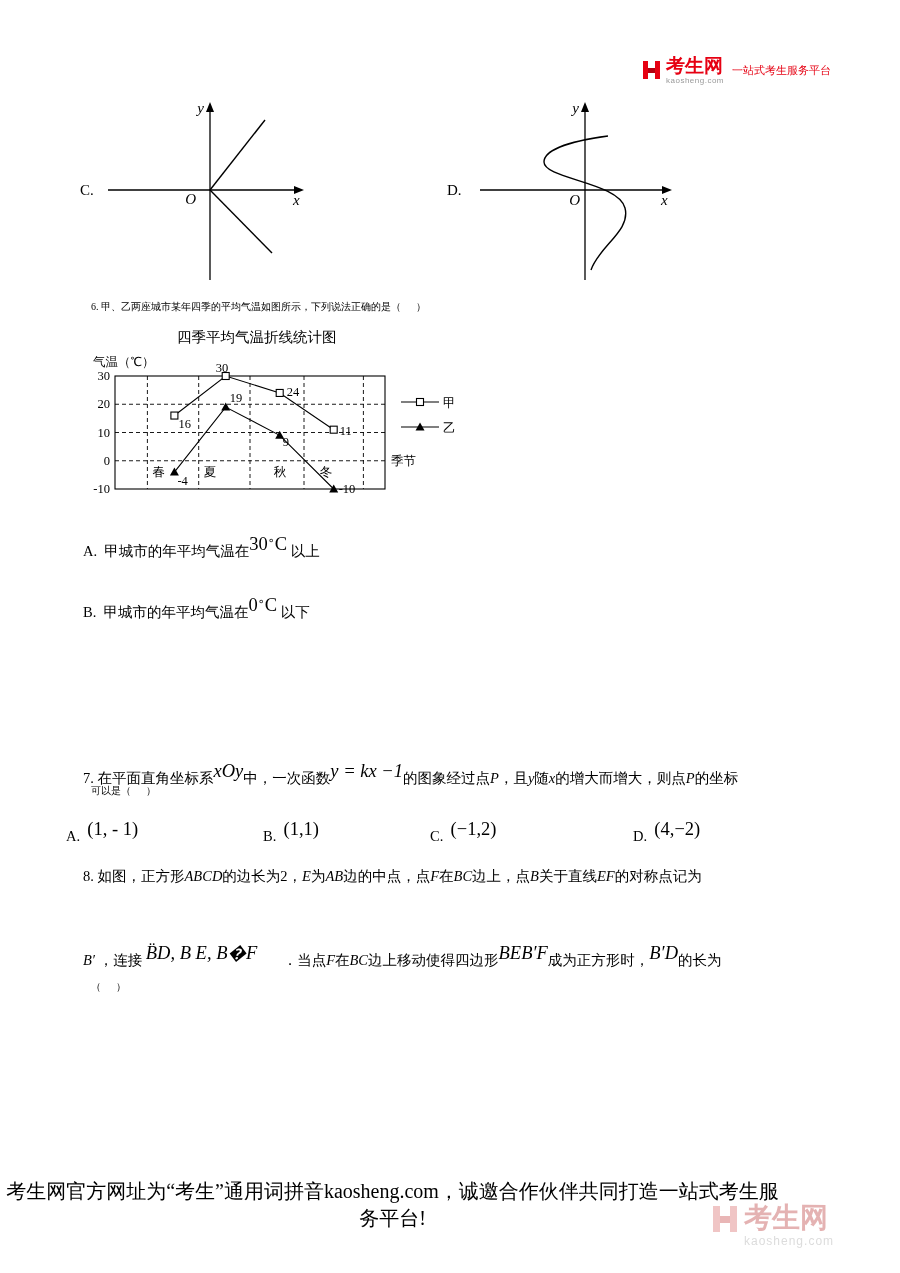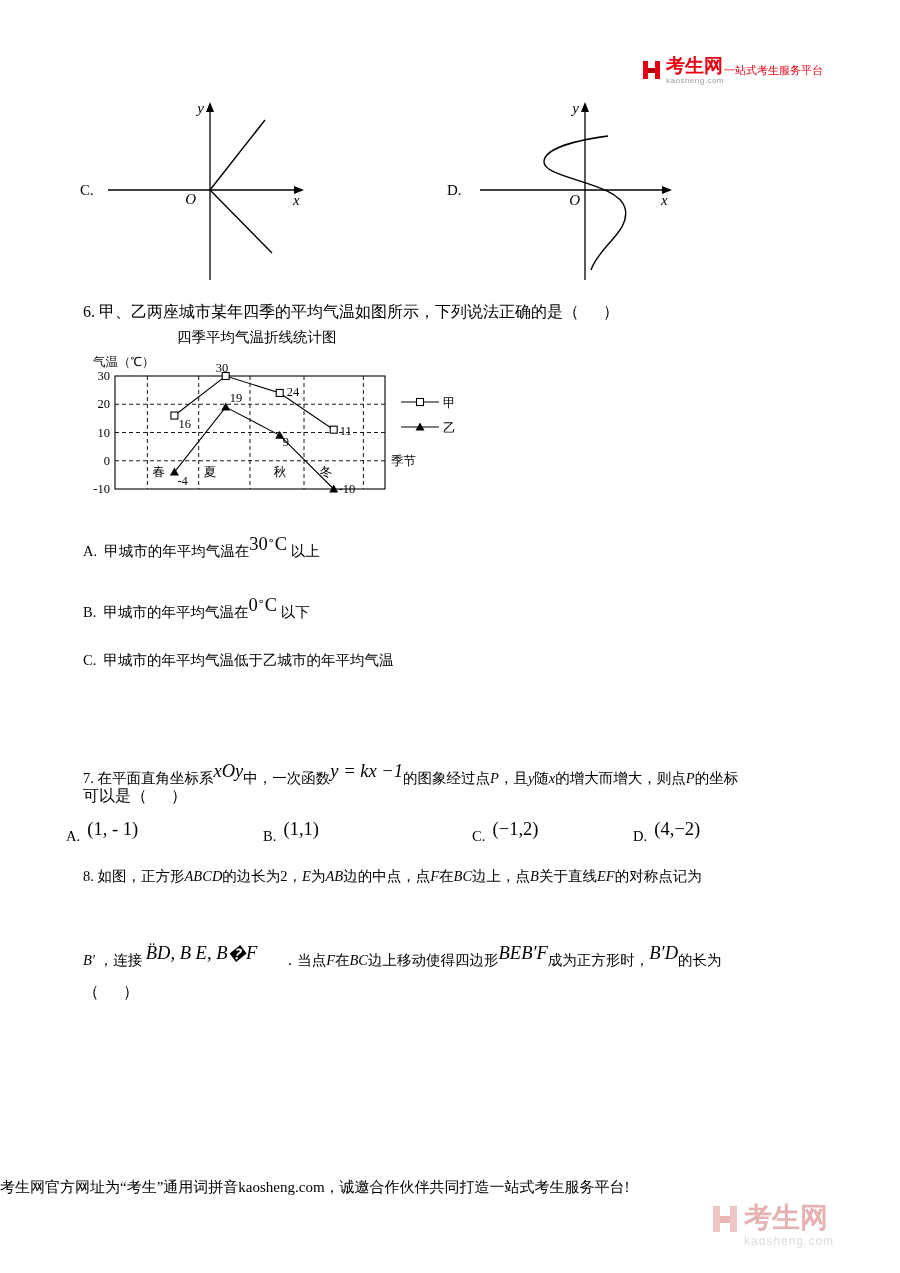--- a/index.html
+++ b/index.html
@@ -1,37 +1,37 @@
 <!DOCTYPE html>
 <html><head>
 <meta charset="utf-8">
 <style>
   * { margin:0; padding:0; box-sizing:border-box; }
   html,body { background:#fff; }
   body { width:900px; height:1273px; position:relative; font-family:"Liberation Serif", serif; color:#000; }
   .page { position:relative; width:900px; height:1273px; background:#fff; overflow:hidden; }
   .abs { position:absolute; }
-  .txt { font-size:16px; line-height:1.45; white-space:pre-wrap; }
+  .txt { font-size:10px; line-height:1.45; white-space:pre-wrap;margin-left:8px; }
   .rich { font-size:14.5px; line-height:1.5; white-space:pre-wrap; }
   .math { font-family:"Liberation Serif", serif; }
   .it { font-style:italic;margin-top:28px; }
   .big { font-size:18.5px; }
   .sup { font-size:11px; vertical-align:super; }
   .up { position:relative; top:-6px; display:inline-block; }
   .opt-label { font-size:15px; font-family:"Liberation Serif", serif; }
 
   
   .header-logo { display:flex; align-items:center; }
   .brand-col { margin-left:4px; }
   .brand { color:#e60012; font-weight:bold; font-size:19px; line-height:1.05; font-family:"Liberation Sans", sans-serif; }
   .brand-domain { color:#9a9a9a; font-size:8px; letter-spacing:.5px; font-family:"Liberation Sans", sans-serif; }
-  .tagline { color:#e60012; font-size:11px; font-family:"Liberation Sans", sans-serif; }
+  .tagline { color:#e60012; font-size:11px; margin-left:8px; font-family:"Liberation Sans", sans-serif; }
 
   
-  .footer { width:785px; font-size:15px; }
+  .footer { width:785px; text-align:center; font-size:20px; }
   .watermark { display:flex; align-items:flex-start; opacity:.85; }
   .wm-col { margin-left:6px; }
   .wm-brand { color:#e0a5a5; font-weight:bold; font-size:28px; line-height:1; font-family:"Liberation Sans", sans-serif; }
   .wm-domain { color:#d6d6d6; font-size:12px; letter-spacing:1px; font-family:"Liberation Sans", sans-serif; margin-top:2px; }
 
   
   svg { overflow:visible; }
   .ax { stroke:#000; stroke-width:1.3; }
   .solid { stroke:#000; stroke-width:1.1; }
   .dash { stroke:#000; stroke-width:0.9; stroke-dasharray:4 3; }
@@ -128,27 +128,26 @@
       <line x1="316" y1="76" x2="354" y2="76" class="solid"></line>
       <rect x="331.5" y="72.5" width="7" height="7" class="solid" fill="#fff"></rect>
       <text x="358" y="80.5" class="ct">甲</text>
       <line x1="316" y1="101" x2="354" y2="101" class="solid"></line>
       <polygon points="335,96.5 330.5,104.5 339.5,104.5" fill="#000"></polygon>
       <text x="358" y="105.5" class="ct">乙</text>
     </svg>
 
   <div class="abs rich" style="left:83px;top:537px"><span class="">A.  </span><span class="">甲城市的年平均气温在</span><span class="math up big">30</span><span class="math up sup">∘</span><span class="math up big">C</span><span class=""> 以上</span></div>
   <div class="abs rich" style="left:83px;top:598px"><span class="">B.  </span><span class="">甲城市的年平均气温在</span><span class="math up big">0</span><span class="math up sup">∘</span><span class="math up big">C</span><span class=""> 以下</span></div>
-  <div class="abs rich" style="left:83px;top:650px"><span class="">C.  </span><span class="">甲城市的年平均气温低于乙城市的年平均气温</span></div>
 
   <div class="abs rich" style="left:83px;top:736px;width:790px"><span class="">7. 在平面直角坐标系</span><span class="math it up big">xOy</span><span class="">中，一次函数</span><span class="math it up big">y = kx −1</span><span class="">的图象经过点</span><span class="math it">P</span><span class="">，且</span><span class="math it">y</span><span class="">随</span><span class="math it">x</span><span class="">的增大而增大，则点</span><span class="math it">P</span><span class="">的坐标</span></div>
   <div class="abs txt" style="left:83px;top:784px">可以是（      ）</div>
   <div class="abs rich" style="left:66px;top:822px"><span class="">A.  </span><span class="math up big">(1, - 1)</span></div>
   <div class="abs rich" style="left:263px;top:822px"><span class="">B.  </span><span class="math up big">(1,1)</span></div>
-  <div class="abs rich" style="left:472px;top:822px"><span class="">C.  </span><span class="math up big">(−1,2)</span></div>
+  <div class="abs rich" style="left:430px;top:822px"><span class="">C.  </span><span class="math up big">(−1,2)</span></div>
   <div class="abs rich" style="left:633px;top:822px"><span class="">D.  </span><span class="math up big">(4,−2)</span></div>
 
   <div class="abs rich" style="left:83px;top:866px;width:790px"><span class="">8. 如图，正方形</span><span class="math it">ABCD</span><span class="">的边长为</span><span class="math">2</span><span class="">，</span><span class="math it">E</span><span class="">为</span><span class="math it">AB</span><span class="">边的中点，点</span><span class="math it">F</span><span class="">在</span><span class="math it">BC</span><span class="">边上，点</span><span class="math it">B</span><span class="">关于直线</span><span class="math it">EF</span><span class="">的对称点记为</span></div>
   <div class="abs rich" style="left:83px;top:918px;width:790px"><span class="math it">B′</span><span class=""> ，连接 </span><span class="math it up big">B̈D, B E, B�F</span><span class="">       ．当点</span><span class="math it">F</span><span class="">在</span><span class="math it">BC</span><span class="">边上移动使得四边形</span><span class="math it up big">BEB′F</span><span class="">成为正方形时，</span><span class="math it up big">B′D</span><span class="">的长为</span></div>
   <div class="abs txt" style="left:83px;top:980px">（      ）</div>
 
   <div class="abs footer" style="left:0;top:1178px">考生网官方网址为“考生”通用词拼音kaosheng.com，诚邀合作伙伴共同打造一站式考生服务平台!</div>
 
   <div class="abs watermark" style="left:712px;top:1204px">
     <svg width="26" height="30" viewBox="0 0 26 30">

